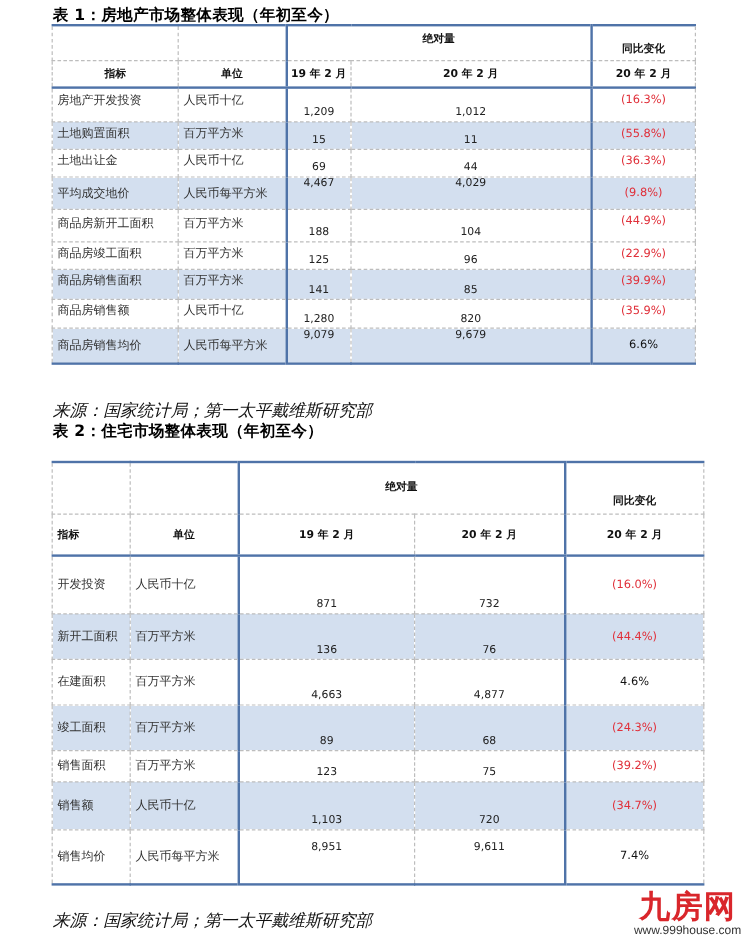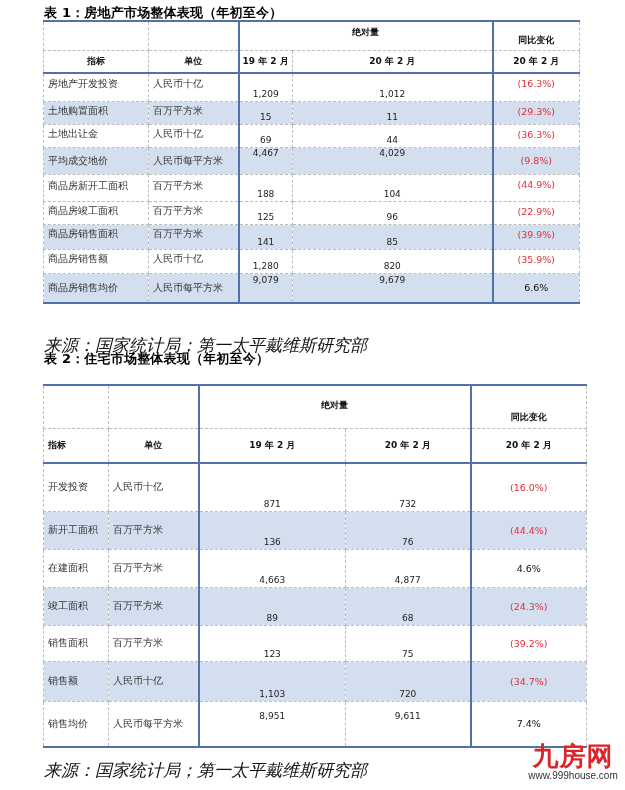--- a/index.html
+++ b/index.html
@@ -1,19 +1,19 @@
 <!DOCTYPE html>
 <html><head>
   <meta charset="utf-8">
   <style>
     html, body { margin: 0; padding: 0; background: #ffffff; }
     body { width: 625px; height: 790px; position: relative; overflow: hidden;
            font-family: "DejaVu Sans", "Liberation Sans", sans-serif; color: #222; }
     .title { position: absolute; left: 44px; font-weight: bold; font-size: 13px; color: #000; letter-spacing: 0.2px; }
-    .source { position: absolute; left: 44px; font-style: italic; font-size: 17px; color: #111; }
+    .source { position: absolute; left: 44px; font-style: italic; font-size: 14px; color: #111; }
     table { position: absolute; border-collapse: collapse; table-layout: fixed; font-size: 10px; }
     td { padding: 0 4px; overflow: hidden; white-space: nowrap; border: 1px dashed #bdbdbd; }
     .t1 { left: 43px; top: 20px; width: 536px; border-top: 2px solid #4f73a8; border-bottom: 2px solid #4f73a8; }
     .t2 { left: 43px; top: 384px; width: 543px; border-top: 2px solid #4f73a8; border-bottom: 2px solid #4f73a8; }
     .hdr { font-weight: bold; font-size: 9px; text-align: center; color: #111; }
     .hdr-sep td { border-bottom: 2px solid #4f73a8; }
     .vsep { border-left: 2px solid #4f73a8 !important; }
     tr.shaded td { background: #d3dfef; }
     .lbl { text-align: left; font-size: 10px; color: #333; }
     .num { text-align: center; font-size: 9px; color: #222; }
@@ -64,21 +64,21 @@
     <td class="lbl dr" style="vertical-align:top;padding-top:3px">人民币十亿</td>
     <td class="num bottom vsep dr">1,209</td>
     <td class="num bottom">1,012</td>
     <td class="pct neg vsep dr">(16.3%)</td>
   </tr>
   <tr class="shaded" style="height:23px">
     <td class="lbl dl dr" style="vertical-align:top;padding-top:2px">土地购置面积</td>
     <td class="lbl dr" style="vertical-align:top;padding-top:2px">百万平方米</td>
     <td class="num bottom vsep dr">15</td>
     <td class="num bottom">11</td>
-    <td class="pct neg vsep dr">(29.3%)</td>
+    <td class="pct neg vsep dr">(55.8%)</td>
   </tr>
   <tr style="height:23px">
     <td class="lbl dl dr" style="vertical-align:top;padding-top:2px">土地出让金</td>
     <td class="lbl dr" style="vertical-align:top;padding-top:2px">人民币十亿</td>
     <td class="num bottom vsep dr">69</td>
     <td class="num bottom">44</td>
     <td class="pct neg vsep dr">(36.3%)</td>
   </tr>
   <tr class="shaded" style="height:23px">
     <td class="lbl dl dr">平均成交地价</td>
@@ -172,21 +172,21 @@
     <td class="num bottom">4,877</td>
     <td class="pct pos mid vsep">4.6%</td>
   </tr>
   <tr class="shaded" style="height:38px">
     <td class="lbl">竣工面积</td>
     <td class="lbl">百万平方米</td>
     <td class="num bottom vsep">89</td>
     <td class="num bottom">68</td>
     <td class="pct neg mid vsep">(24.3%)</td>
   </tr>
-  <tr style="height:36px">
+  <tr style="height:26px">
     <td class="lbl">销售面积</td>
     <td class="lbl">百万平方米</td>
     <td class="num bottom vsep">123</td>
     <td class="num bottom">75</td>
     <td class="pct neg mid vsep">(39.2%)</td>
   </tr>
   <tr class="shaded" style="height:40px">
     <td class="lbl">销售额</td>
     <td class="lbl">人民币十亿</td>
     <td class="num bottom vsep">1,103</td>

